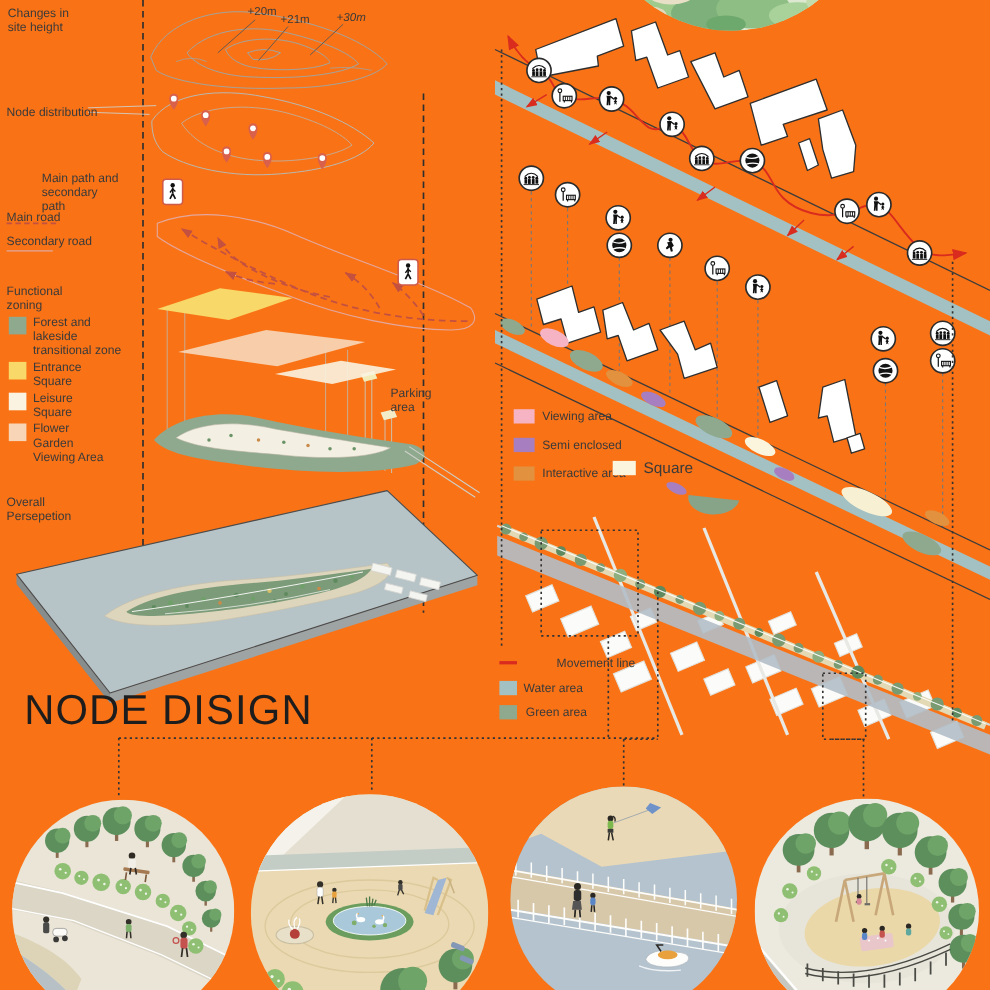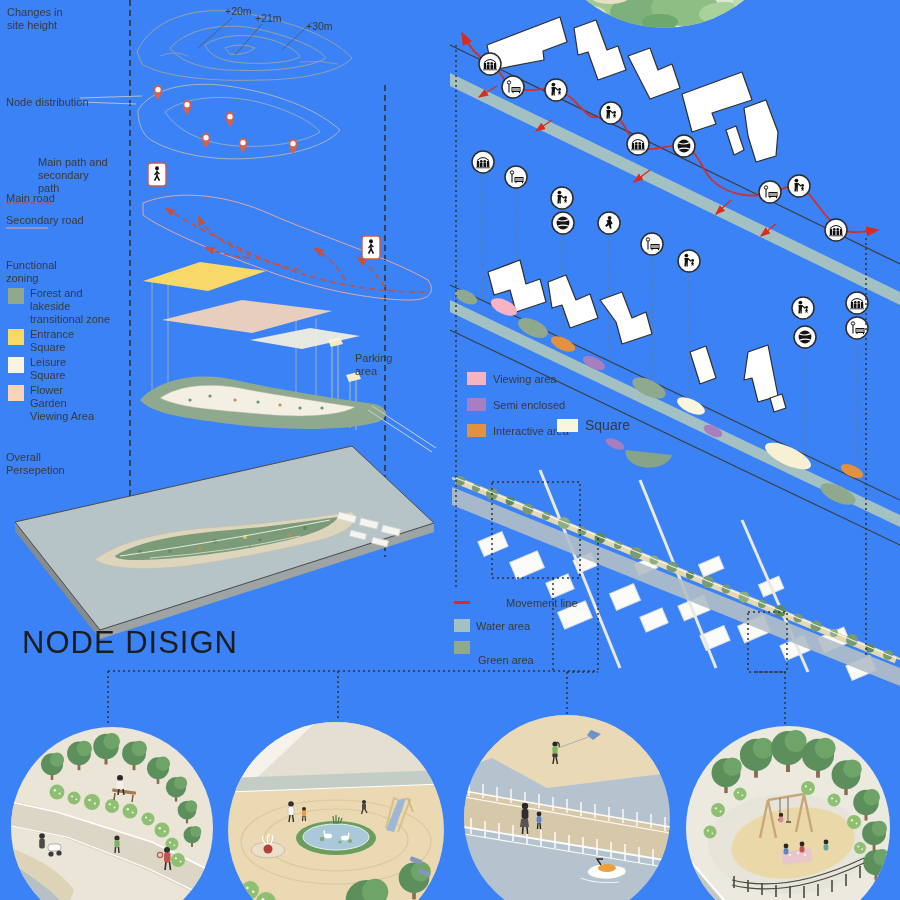--- a/index.html
+++ b/index.html
@@ -1,21 +1,21 @@
 <!DOCTYPE html>
 <html><head>
 <meta charset="utf-8">
 <style>
   html,body{margin:0;padding:0;background:#d8d8d8;}
-  #board{position:relative;width:900px;height:900px;background:#3b82f6;overflow:hidden;
+  #board{position:relative;width:900px;height:900px;background:#f97316;overflow:hidden;
          font-family:"Liberation Sans",sans-serif;}
   .lab{position:absolute;font-size:11px;line-height:1.18;color:#3a3a3a;white-space:pre-line;}
   .lab.small{font-size:10.5px;}
   .lab.big{font-size:14px;}
-  #node-title{position:absolute;left:22px;top:625px;font-size:31px;letter-spacing:1px;color:#1d1d1d;}
+  #node-title{position:absolute;left:22px;top:625px;font-size:38px;letter-spacing:1px;color:#1d1d1d;}
   .sw{position:absolute;width:16px;height:16px;}
   .swr{position:absolute;width:19px;height:13px;}
   .swl{position:absolute;width:16px;height:13px;}
   .dashline{position:absolute;}
   svg{position:absolute;left:0;top:0;}
 </style>
 </head>
 <body>
 
 <div id="board">
@@ -679,21 +679,21 @@
         </g>
       </g>
     </g>
   </g>
 </svg>
 
 <div class="lab" style="left:7px;top:6px;">Changes in
 site height</div>
 <div class="lab small" style="left:225px;top:5px;">+20m</div>
 <div class="lab small" style="left:255px;top:12px;">+21m</div>
-<div class="lab small" style="left:306px;top:20px;">+30m</div>
+<div class="lab small" style="left:306px;top:10px;font-style:italic;">+30m</div>
 <div class="lab" style="left:6px;top:96px;">Node distribution</div>
 <div class="lab" style="left:6px;top:156px;margin-left:32px;">Main path and
 secondary
 path</div>
 <div class="lab" style="left:6px;top:192px;">Main road</div>
 <div class="lab" style="left:6px;top:214px;">Secondary road</div>
 <div class="lab" style="left:6px;top:259px;">Functional
 zoning</div>
 
 <div class="sw" style="left: 8px; top: 288px; background: rgb(142, 169, 142);"></div>
@@ -723,17 +723,17 @@
 <div class="swr" style="left: 467px; top: 424px; background: rgb(226, 145, 62);"></div>
 <div class="lab" style="left:493px;top:425px;">Interactive area</div>
 <div class="swr" style="left: 557px; top: 419px; width: 21px; background: rgb(250, 245, 220);"></div>
 <div class="lab big" style="left:585px;top:417px;">Square</div>
 
 <div class="dashline" style="left:454px;top:601px;width:16px;height:0;border-top:3px solid #d92b1e;"></div>
 <div class="lab" style="left:478px;top:597px;margin-left:28px;">Movement line</div>
 <div class="swl" style="left: 454px; top: 619px; background: rgb(163, 192, 195);"></div>
 <div class="lab" style="left:476px;top:620px;">Water area</div>
 <div class="swl" style="left: 454px; top: 641px; background: rgb(142, 169, 142);"></div>
-<div class="lab" style="left:478px;top:642px;margin-top:12px;">Green area</div>
+<div class="lab" style="left:478px;top:642px;">Green area</div>
 
 <div id="node-title">NODE DISIGN</div>
 
 </div>
 
 </body></html>

